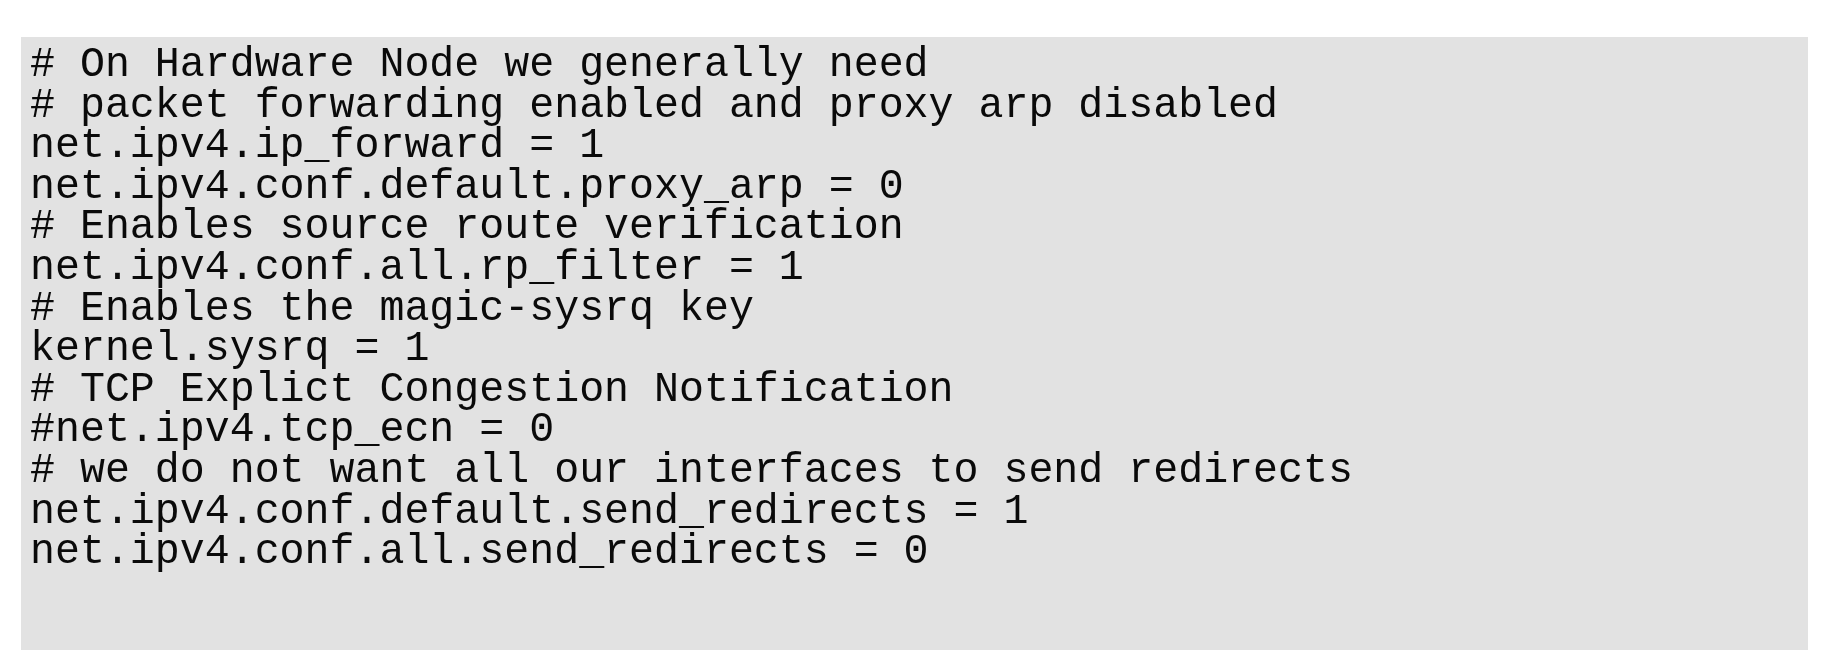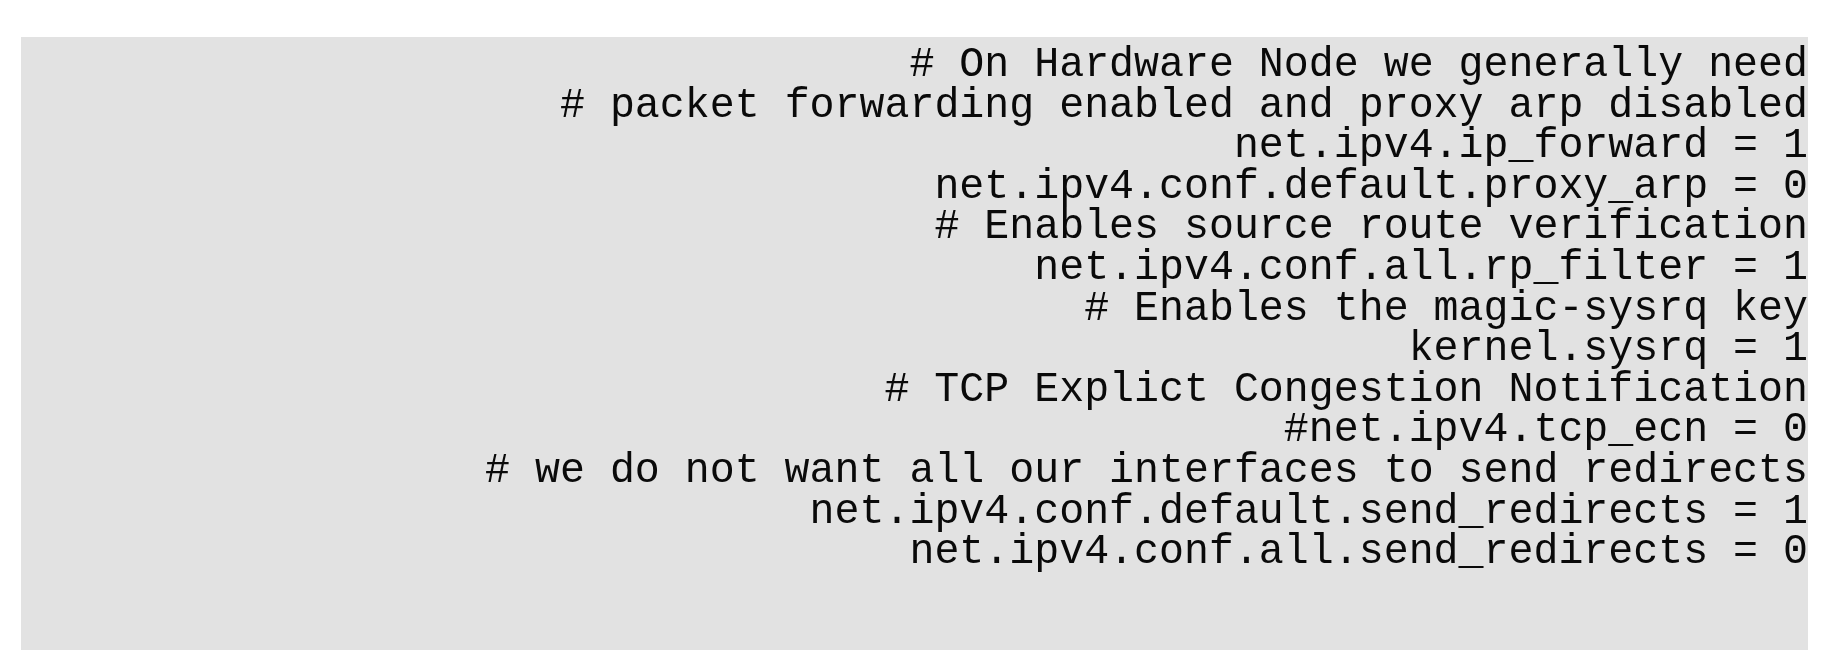--- a/index.html
+++ b/index.html
@@ -22,21 +22,20 @@
   .code-block {
     position: absolute;
     left: 21px;
     top: 37px;
     width: 1787px;
     height: 613px;
     background: #e2e2e2;
     box-sizing: border-box;
     padding: 8px 0 0 9px;
     overflow: hidden;
-    text-align: right;
   }
   .code-lines {
     margin: 0;
     padding: 0;
     font-family: "Liberation Mono", "DejaVu Sans Mono", monospace;
     font-size: 41.6px;
     line-height: 40.6px;
     letter-spacing: 0px;
     color: #0a0a0a;
     white-space: pre;

